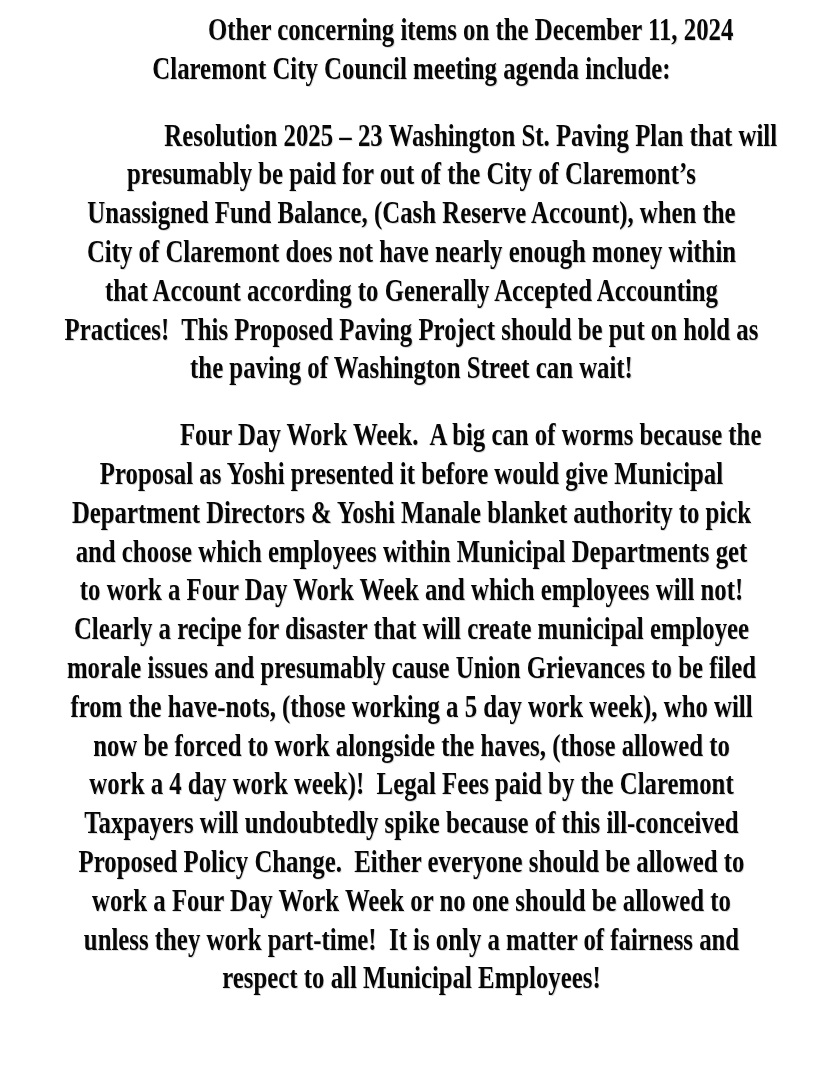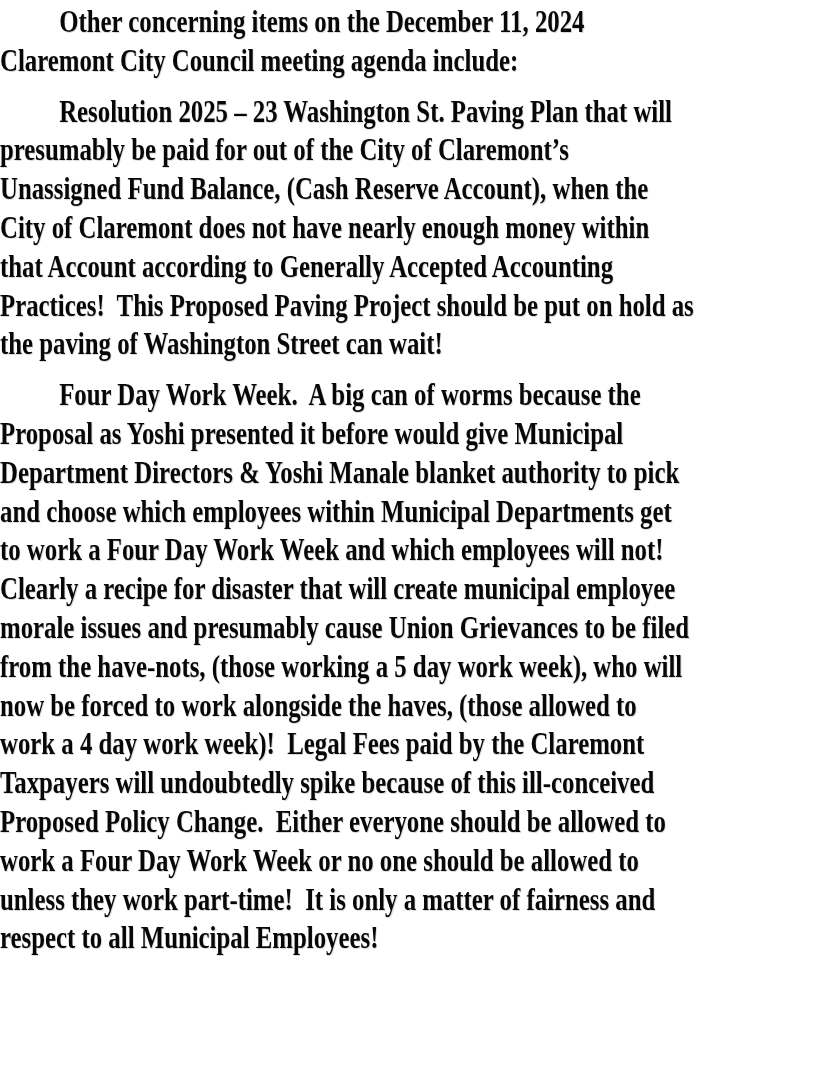--- a/index.html
+++ b/index.html
@@ -4,25 +4,26 @@
 <style>
   html, body { margin: 0; padding: 0; }
   body {
     width: 823px; height: 1080px;
     background: #ffffff;
     overflow: hidden;
   }
   .page {
     width: 823px; height: 1080px;
     overflow: hidden;
-    padding-top: 3px;
+    padding-top: 11px;
     box-sizing: border-box;
+    text-align: center;
   }
   .para { margin: 0; }
-  .para + .para { margin-top: 12px; }
+  .para + .para { margin-top: 28px; }
   .line {
     display: block;
     white-space: pre;
     font-family: "Liberation Serif", "DejaVu Serif", serif;
     font-weight: 700;
     font-size: 31px;
     line-height: 38.8px;
     color: #070707;
     text-shadow: 1px 1px 0 rgba(150,150,150,0.35);
     transform: scaleX(0.8);

